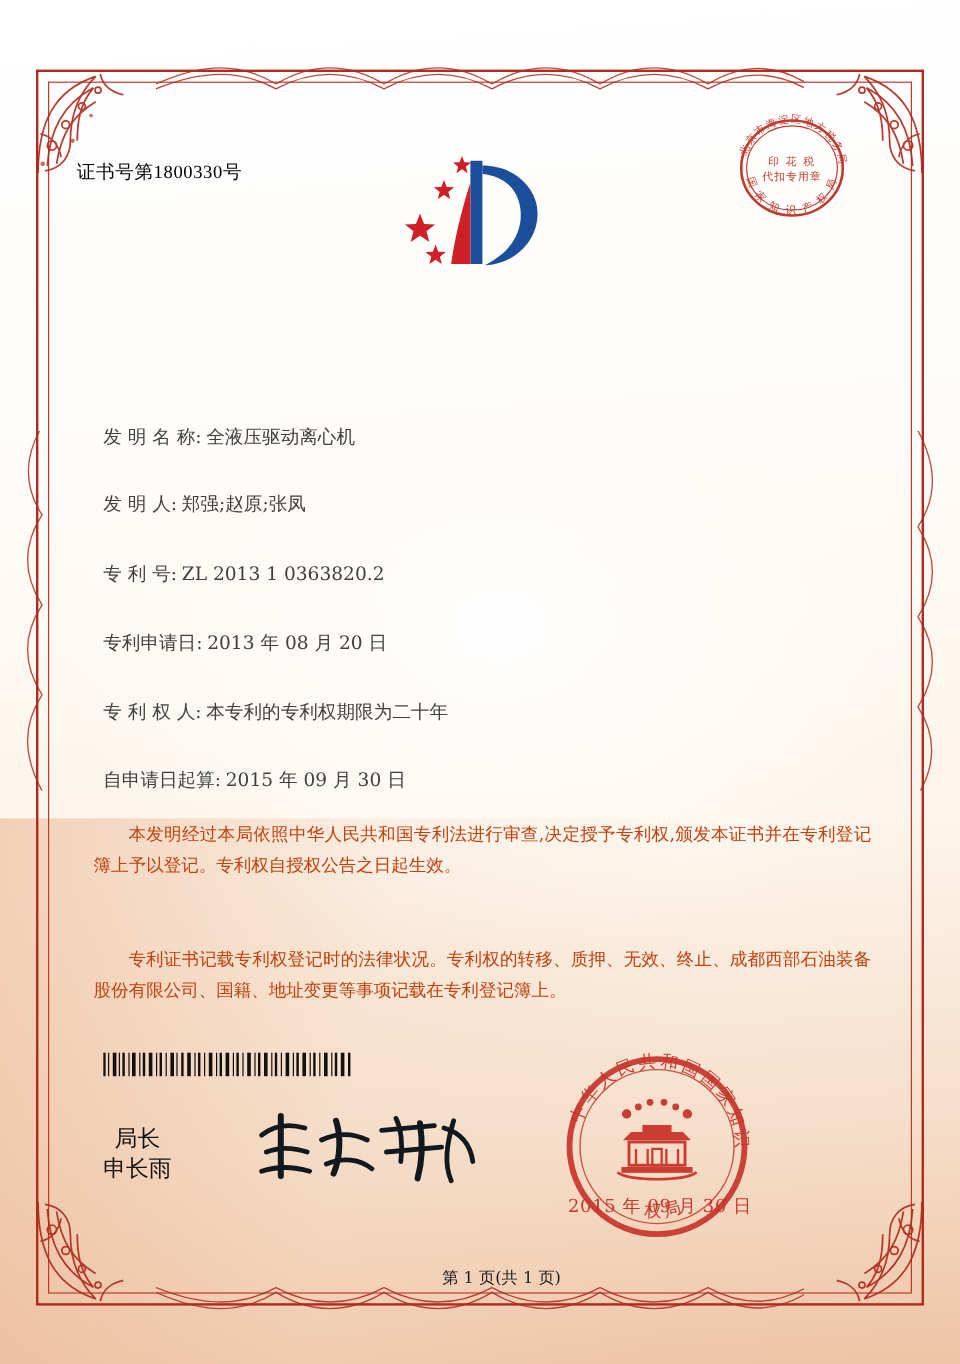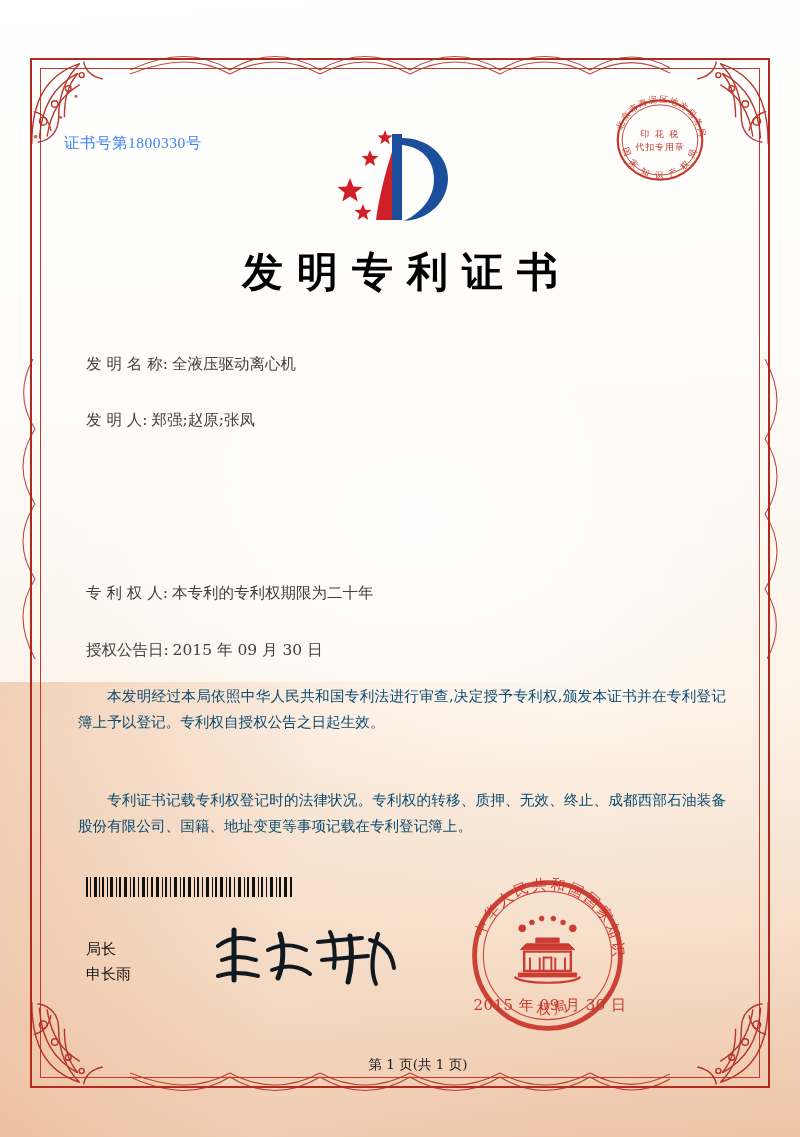--- a/index.html
+++ b/index.html
@@ -73,21 +73,21 @@
   .content {
     position: absolute;
     left: 0; top: 0;
     width: 800px; height: 1137px;
   }
 
   .cert-no {
     position: absolute;
     left: 64px; top: 133px;
     font-size: 15.5px;
-    color: #3b82f6;
+    color: #000000;
     letter-spacing: 0.5px;
     white-space: nowrap;
   }
 
   
   .logo {
     position: absolute;
     left: 330px; top: 122px;
     width: 130px; height: 110px;
   }
@@ -133,43 +133,44 @@
   .f4 { top: 526px; }
   .f5 { top: 583px; }
   .f6 { top: 640px; }
 
   .body-p {
     position: absolute;
     left: 78px;
     width: 648px;
     font-size: 14.6px;
     line-height: 26px;
-    color: #0c4a6e;
+    color: #c2410c;
     text-align: justify;
     text-indent: 29px;
     font-family: "DejaVu Serif", "Liberation Serif", serif;
   }
   .p1 { top: 683px; }
   .p2 { top: 735px; }
   .p3 { top: 787px; }
 
   
   .barcode {
     position: absolute;
     left: 86px; top: 877px;
     width: 210px; height: 20px;
   }
 
   .sign-label {
     position: absolute;
     left: 86px; top: 937px;
-    font-size: 15px;
+    font-size: 19px;
     line-height: 25px;
     color: #111;
     font-family: "DejaVu Serif", "Liberation Serif", serif;
+    text-align: center;
   }
 
   .signature {
     position: absolute;
     left: 210px; top: 920px;
     width: 200px; height: 70px;
   }
 
   
   .seal-round {
@@ -317,36 +318,43 @@
       <text font-size="9.5" fill="#c0392b" font-family="'DejaVu Serif',serif" letter-spacing="1.6">
         <textPath href="#ovTop" startOffset="8%">北京市海淀区地方税务局</textPath>
       </text>
       <text font-size="9.5" fill="#c0392b" font-family="'DejaVu Serif',serif" letter-spacing="2.2">
         <textPath href="#ovBot" startOffset="6%">国 家 知 识 产 权 局</textPath>
       </text>
       <text x="60" y="57" font-size="10" fill="#c0392b" text-anchor="middle" font-family="'DejaVu Serif',serif" letter-spacing="1.5">印 花 税</text>
       <text x="60" y="71" font-size="10" fill="#c0392b" text-anchor="middle" font-family="'DejaVu Serif',serif" letter-spacing="1">代扣专用章</text>
     </svg>
 
-    <div class="main-title">发明专利证书</div>
 
     <div class="field f1">
       <span class="lbl">发 明 名 称:</span>
       <span class="val">全液压驱动离心机</span>
     </div>
     <div class="field f2">
       <span class="lbl">发 明 人:</span>
       <span class="val">郑强;赵原;张凤</span>
     </div>
+    <div class="field f3">
+      <span class="lbl">专 利 号:</span>
+      <span class="val">ZL 2013 1 0363820.2</span>
+    </div>
+    <div class="field f4">
+      <span class="lbl">专利申请日:</span>
+      <span class="val">2013 年 08 月 20 日</span>
+    </div>
     <div class="field f5">
       <span class="lbl">专 利 权 人:</span>
       <span class="val">本专利的专利权期限为二十年</span>
     </div>
     <div class="field f6">
-      <span class="lbl">授权公告日:</span>
+      <span class="lbl">自申请日起算:</span>
       <span class="val">2015 年 09 月 30 日</span>
     </div>
 
     <div class="body-p p1">本发明经过本局依照中华人民共和国专利法进行审查,决定授予专利权,颁发本证书并在专利登记簿上予以登记。专利权自授权公告之日起生效。</div>
     <div class="body-p p3">专利证书记载专利权登记时的法律状况。专利权的转移、质押、无效、终止、成都西部石油装备股份有限公司、国籍、地址变更等事项记载在专利登记簿上。</div>
 
     <svg class="barcode" viewBox="0 0 210 20" preserveAspectRatio="none">
       <g fill="#111">
         <rect x="0" y="0" width="2" height="20"></rect>
           <rect x="4" y="0" width="1" height="20"></rect>

